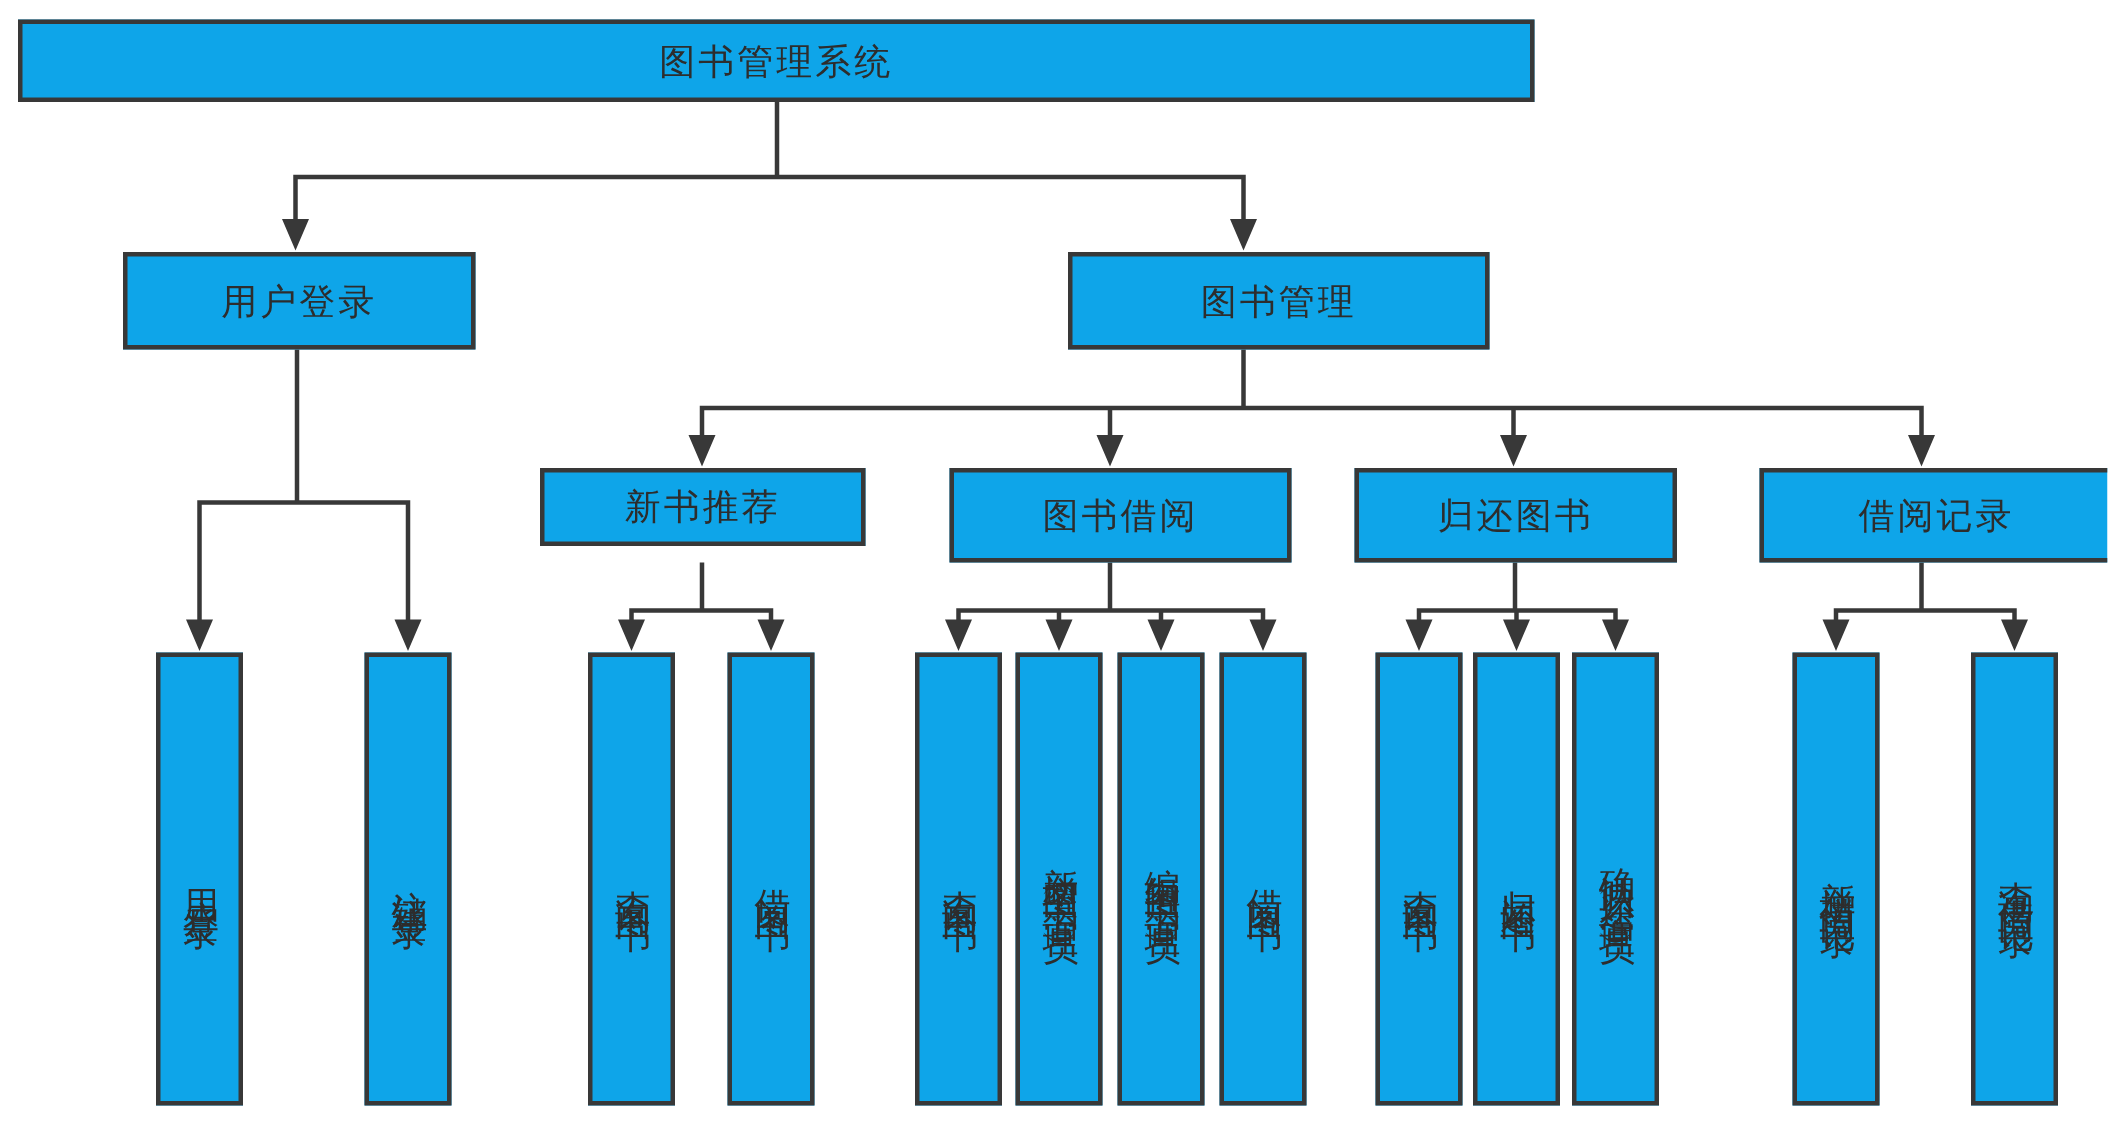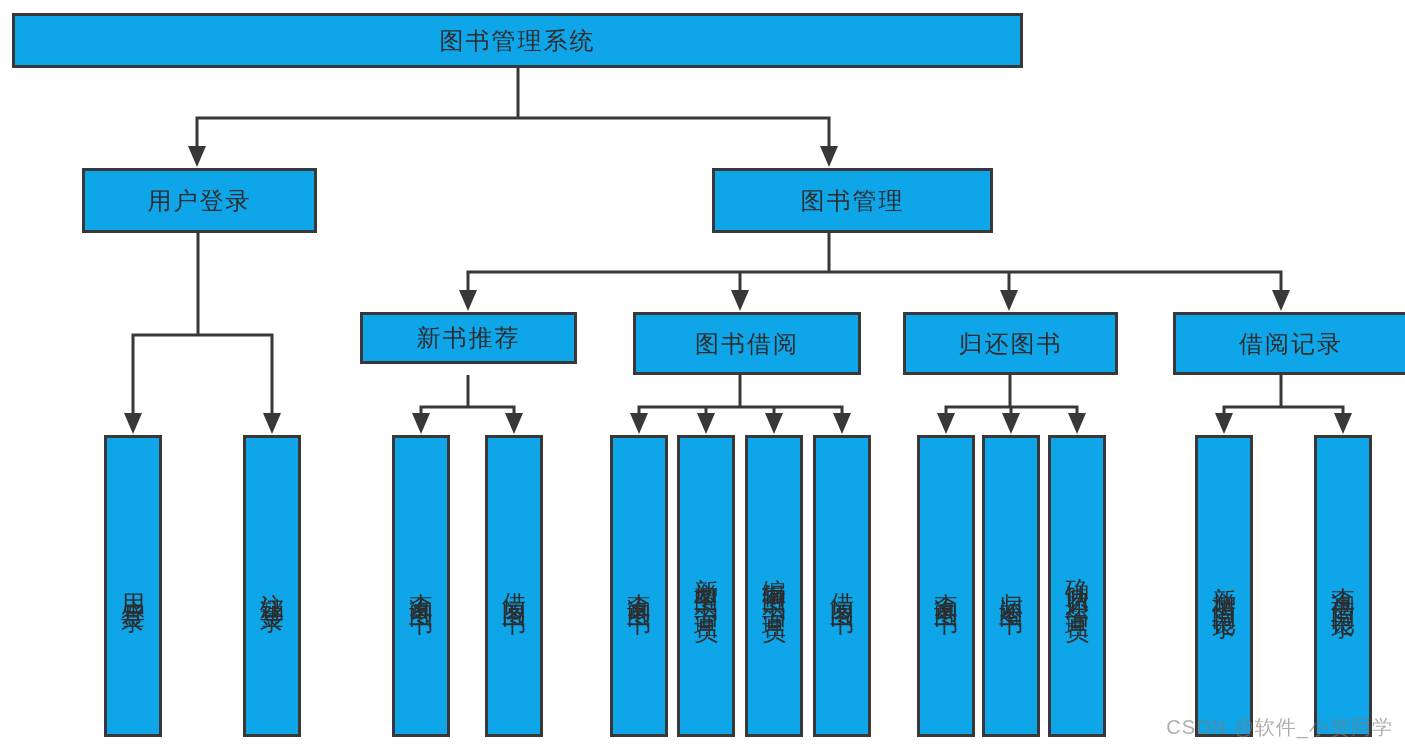--- a/index.html
+++ b/index.html
@@ -94,14 +94,13 @@
   <div class="box leaf" style="left:745px; top:435px; width:58px; height:302px;">编辑图书（管理员）</div>
   <div class="box leaf" style="left:813px; top:435px; width:58px; height:302px;">借阅图书</div>
 
   <div class="box leaf" style="left:917px; top:435px; width:58px; height:302px;">查询图书</div>
   <div class="box leaf" style="left:982px; top:435px; width:58px; height:302px;">归还图书</div>
   <div class="box leaf" style="left:1048px; top:435px; width:58px; height:302px;">确认归还（管理员）</div>
 
   <div class="box leaf" style="left:1195px; top:435px; width:58px; height:302px;">新增借阅记录</div>
   <div class="box leaf" style="left:1314px; top:435px; width:58px; height:302px;">查询借阅记录</div>
 
-  <div id="watermark">CSDN @软件_小贺同学</div>
 </div>
 
 </body></html>

